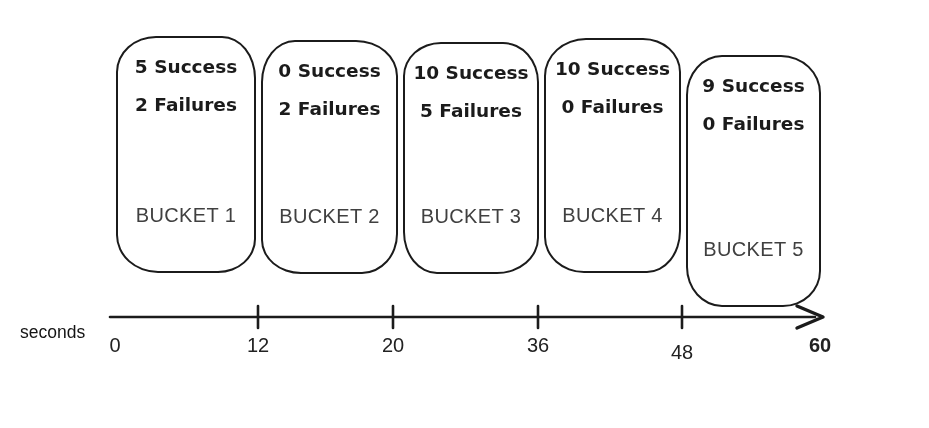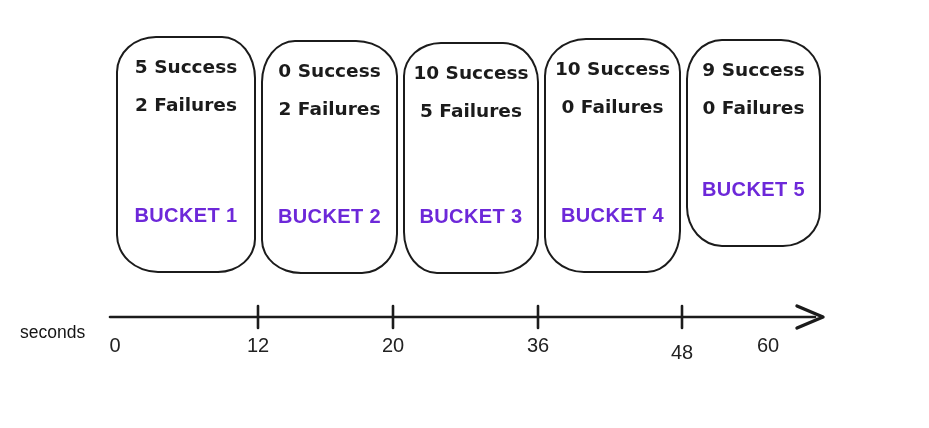--- a/index.html
+++ b/index.html
@@ -30,38 +30,38 @@
     background: #ffffff;
     display: flex;
     flex-direction: column;
     align-items: center;
     padding-top: 16px;
   }
   .bucket.b1 { left: 2px;   top: 1px; width: 140px; height: 237px; border-radius: 40px 34px 38px 42px / 36px 42px 34px 38px; }
   .bucket.b2 { left: 147px; top: 5px; width: 137px; height: 234px; border-radius: 34px 42px 36px 40px / 42px 36px 40px 34px; }
   .bucket.b3 { left: 289px; top: 7px; width: 136px; height: 232px; border-radius: 38px 36px 42px 34px / 34px 40px 36px 42px; }
   .bucket.b4 { left: 430px; top: 3px; width: 137px; height: 235px; border-radius: 42px 38px 34px 40px / 38px 34px 42px 36px; }
-  .bucket.b5 { left: 572px; top: 4px; width: 135px; height: 208px; border-radius: 36px 40px 38px 36px / 40px 38px 36px 40px; }
+  .bucket.b5 { left: 572px; top: 20px; width: 135px; height: 252px; border-radius: 36px 40px 38px 36px / 40px 38px 36px 40px; }
   .hand-line {
     font-family: "DejaVu Sans", sans-serif;
     font-weight: 600;
     font-size: 18.5px;
     line-height: 26px;
     color: #1b1b1b;
     white-space: nowrap;
   }
   .hand-line.failures { margin-top: 12px; }
   .bucket-label {
     margin-top: auto;
     margin-bottom: 44px;
     font-family: "Liberation Sans", sans-serif;
     font-size: 20px;
-    font-weight: 700;
+    font-weight: 400;
     letter-spacing: 0.4px;
-    color: #6d28d9;
+    color: #404040;
     white-space: nowrap;
   }
   .axis-label {
     position: absolute;
     left: 20px;
     top: 322px;
     font-size: 17.5px;
     color: #141414;
   }
   .axis-svg {
@@ -75,21 +75,21 @@
     transform: translateX(-50%);
     font-size: 20px;
     color: #222222;
     white-space: nowrap;
   }
   .tl-0  { left: 115px; }
   .tl-12 { left: 258px; }
   .tl-24 { left: 393px; }
   .tl-36 { left: 538px; }
   .tl-48 { left: 682px; margin-top: 7px; }
-  .tl-60 { left: 768px; }
+  .tl-60 { left: 820px; font-weight: bold; }
 </style>
 </head>
 <body>
 
 <div class="canvas">
 
   <div class="buckets-row">
 
     <div class="bucket b1">
       <div class="hand-line success">5 Success</div>

